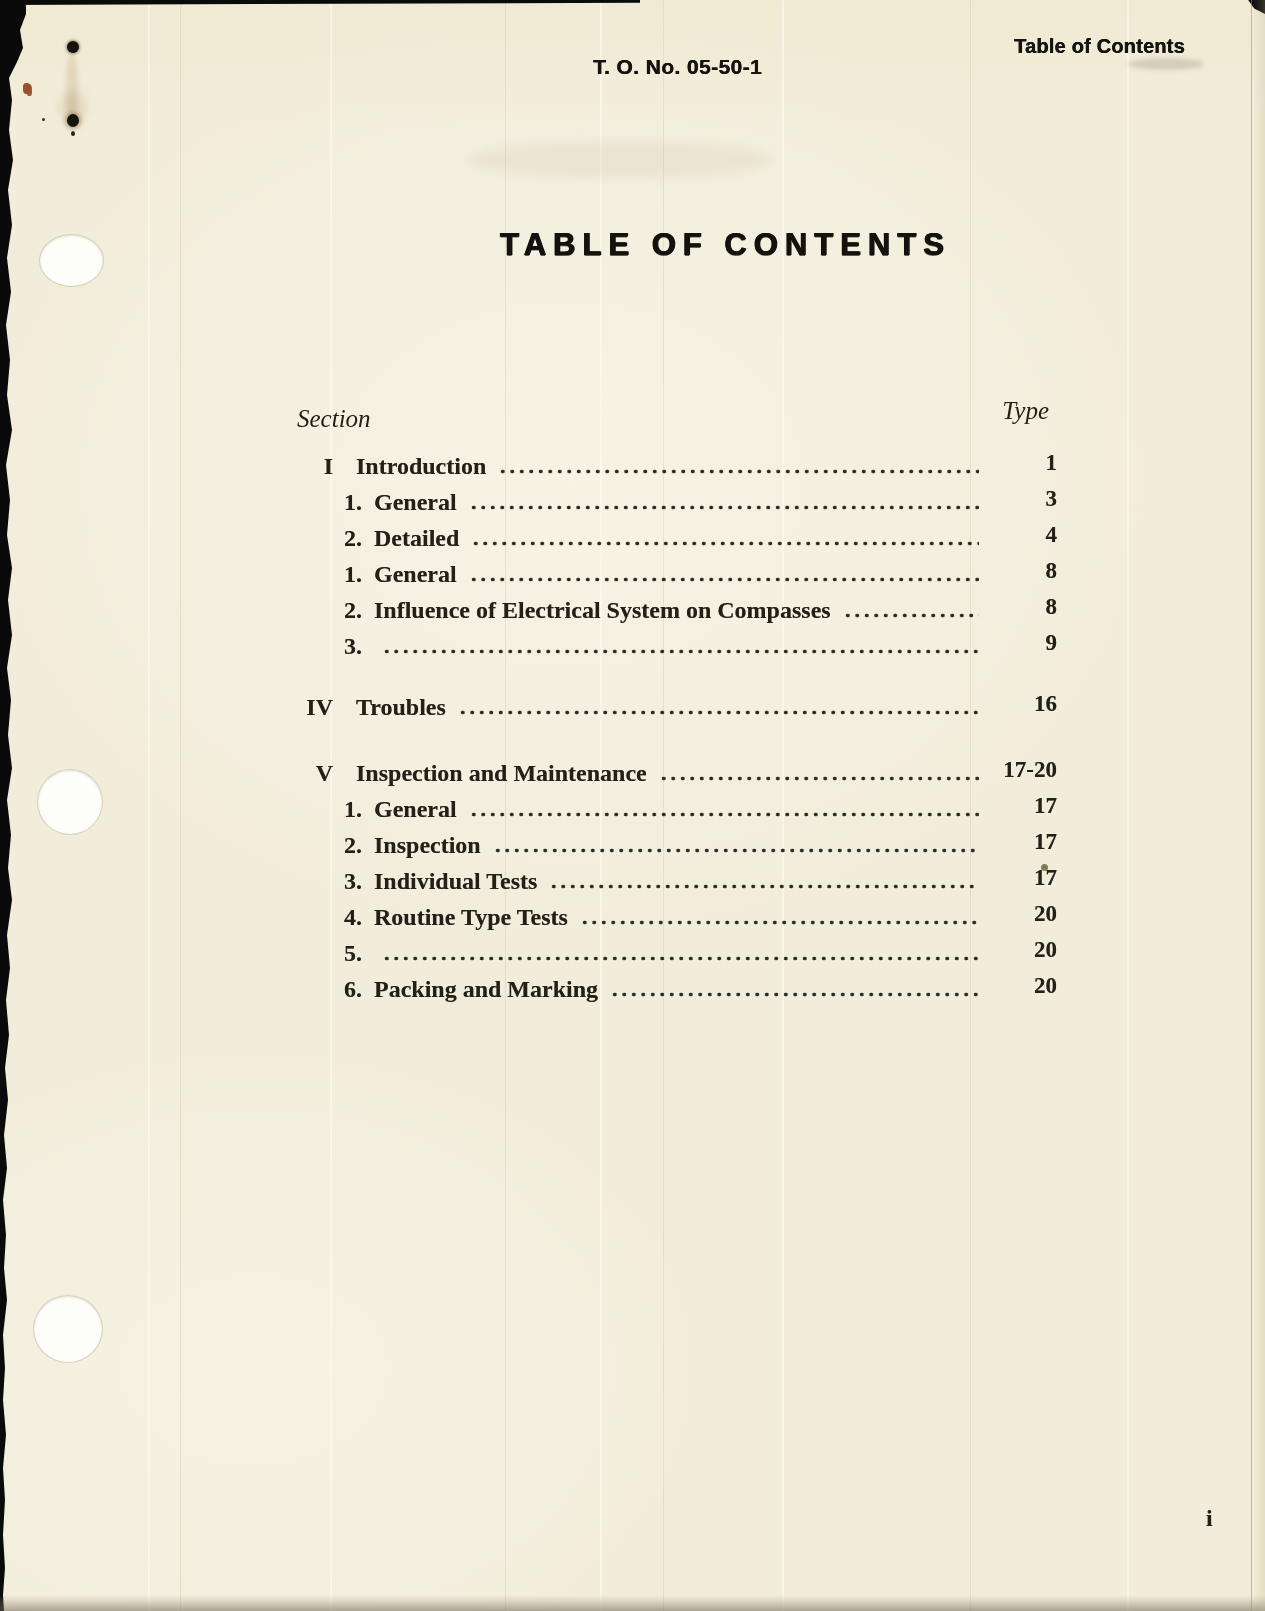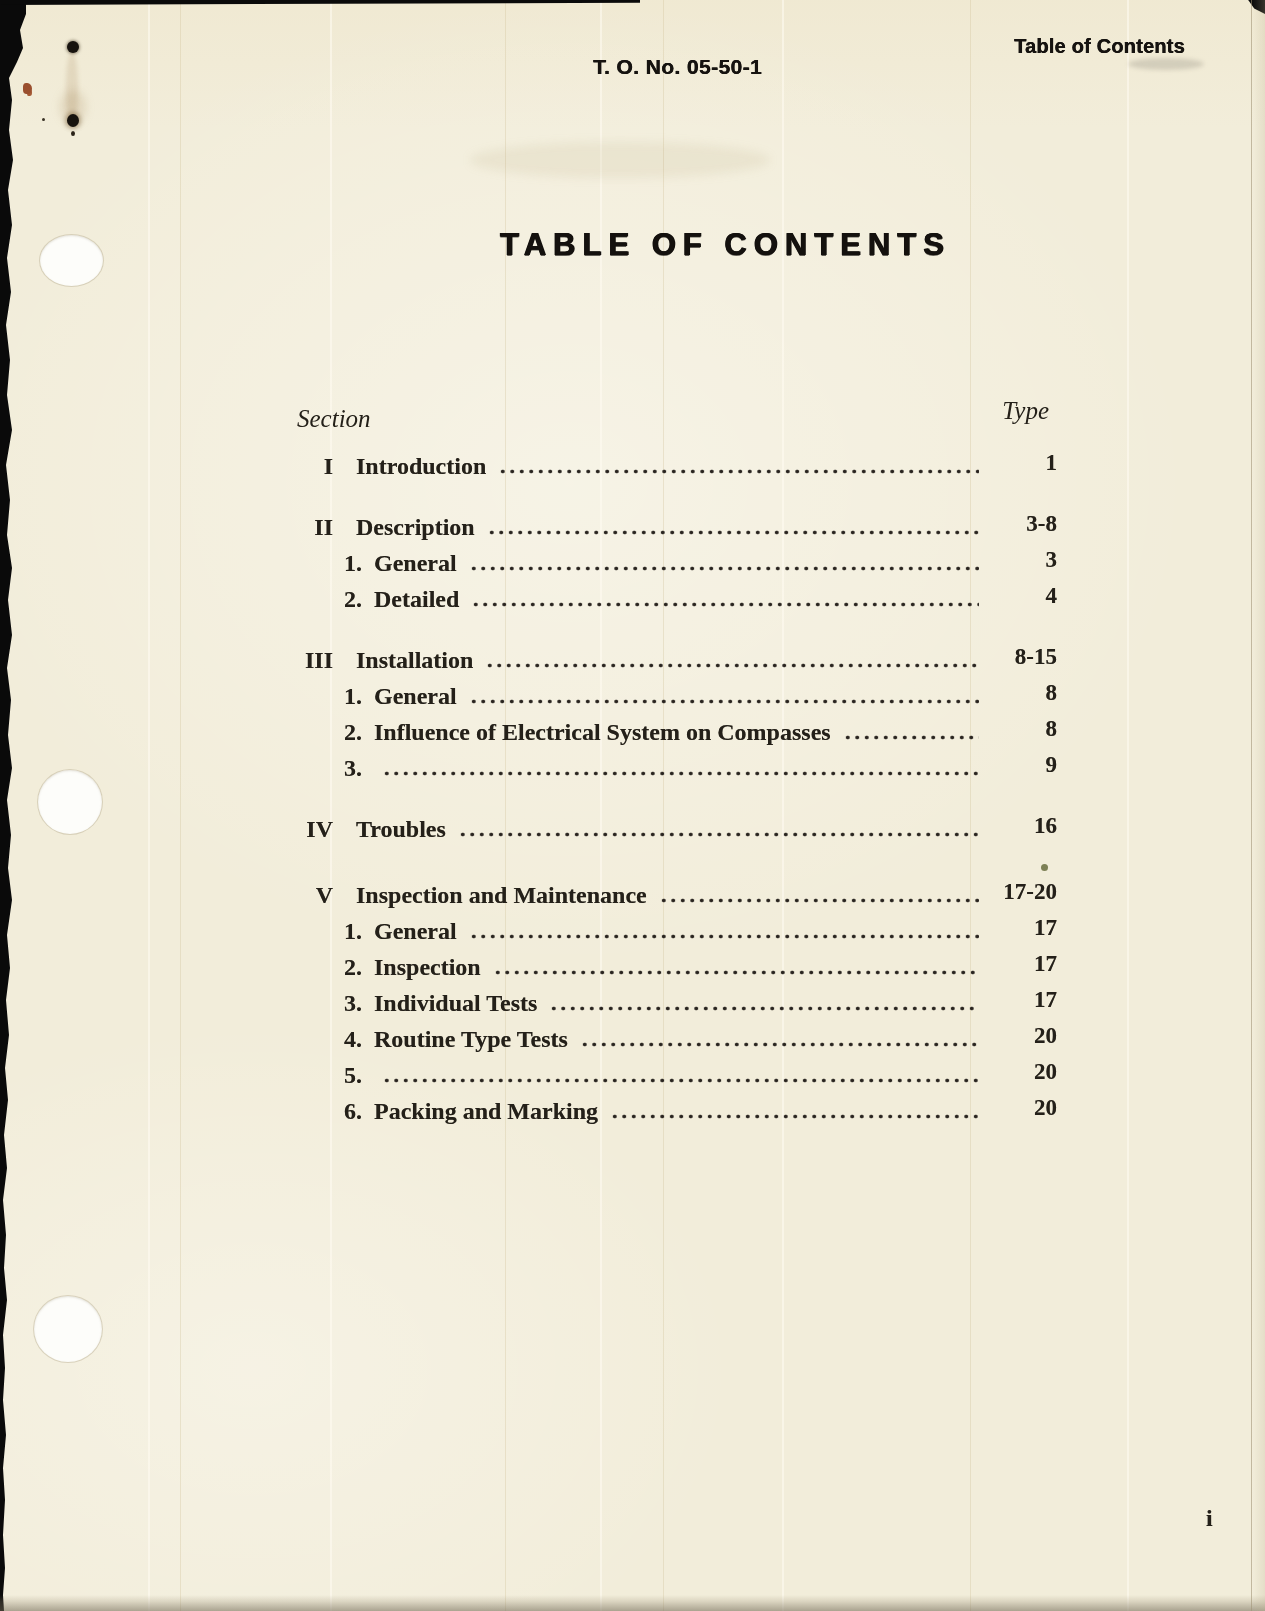--- a/index.html
+++ b/index.html
@@ -129,43 +129,31 @@
       <span id="section-label">Section</span>
       <span id="page-label">Type</span>
     </div>
     <div id="toc-rows">
         <div class="row first">
           <span class="num">I</span>
           <span class="ttl">Introduction</span>
           <span class="leader"></span>
           <span class="pg">1</span>
         </div>
-        <div class="row sec">
-          <span class="num">II</span>
-          <span class="ttl">Description</span>
-          <span class="leader"></span>
-          <span class="pg">3-8</span>
-        </div>
         <div class="row sub">
           <span class="num">1.</span>
           <span class="ttl">General</span>
           <span class="leader"></span>
           <span class="pg">3</span>
         </div>
         <div class="row sub">
           <span class="num">2.</span>
           <span class="ttl">Detailed</span>
           <span class="leader"></span>
           <span class="pg">4</span>
-        </div>
-        <div class="row sec">
-          <span class="num">III</span>
-          <span class="ttl">Installation</span>
-          <span class="leader"></span>
-          <span class="pg">8-15</span>
         </div>
         <div class="row sub">
           <span class="num">1.</span>
           <span class="ttl">General</span>
           <span class="leader"></span>
           <span class="pg">8</span>
         </div>
         <div class="row sub">
           <span class="num">2.</span>
           <span class="ttl">Influence of Electrical System on Compasses</span>

